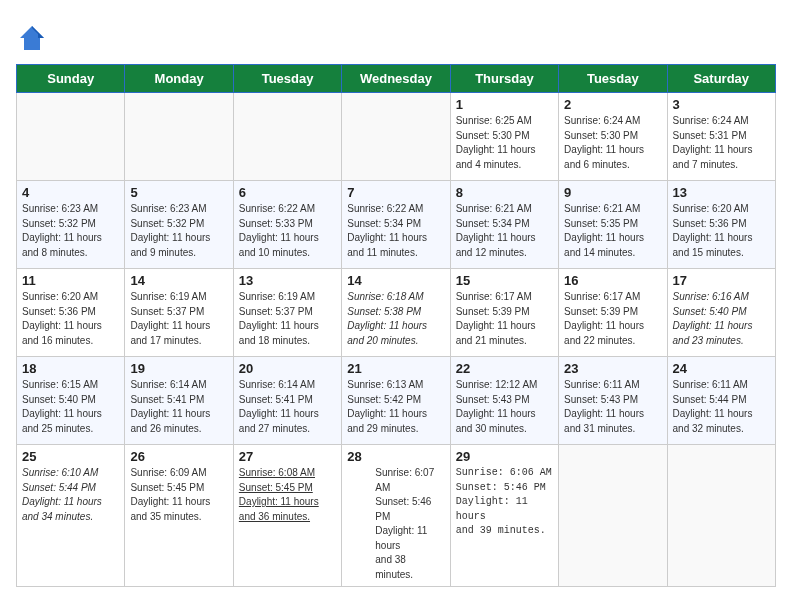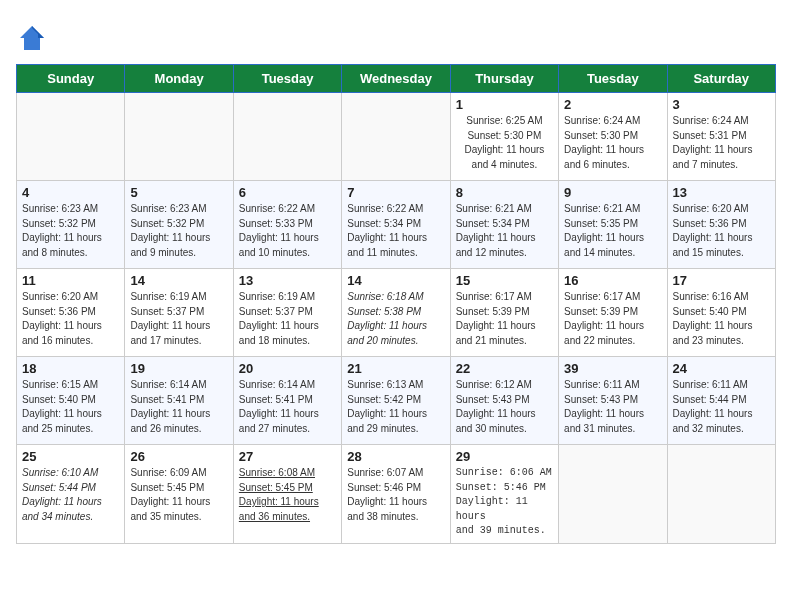--- a/index.html
+++ b/index.html
@@ -119,21 +119,21 @@
       </tr>
   </thead>
   <tbody id="calendar-body">
   <tr>
         <td class="empty"></td>
         <td class="empty"></td>
         <td class="empty"></td>
         <td class="empty"></td>
         <td>
           <div class="day-num">1</div>
-          <div class="day-info" style="white-space: pre-line; text-align: center;">Sunrise: 6:25 AM
+          <div class="day-info" style="white-space: pre-line;">Sunrise: 6:25 AM
 Sunset: 5:30 PM
 Daylight: 11 hours
 and 4 minutes.</div>
         </td>
         <td>
           <div class="day-num">2</div>
           <div class="day-info" style="white-space: pre-line;">Sunrise: 6:24 AM
 Sunset: 5:30 PM
 Daylight: 11 hours
 and 6 minutes.</div>
@@ -235,21 +235,21 @@
         </td>
         <td>
           <div class="day-num">16</div>
           <div class="day-info" style="white-space: pre-line;">Sunrise: 6:17 AM
 Sunset: 5:39 PM
 Daylight: 11 hours
 and 22 minutes.</div>
         </td>
         <td>
           <div class="day-num">17</div>
-          <div class="day-info" style="white-space: pre-line;">Sunrise: 6:16 AM
+          <div class="day-info" style="white-space: pre-line; font-style: italic;">Sunrise: 6:16 AM
 Sunset: 5:40 PM
 Daylight: 11 hours
 and 23 minutes.</div>
         </td>
       </tr>
       <tr>
         <td>
           <div class="day-num">18</div>
           <div class="day-info" style="white-space: pre-line;">Sunrise: 6:15 AM
 Sunset: 5:40 PM
@@ -272,27 +272,27 @@
         </td>
         <td>
           <div class="day-num">21</div>
           <div class="day-info" style="white-space: pre-line;">Sunrise: 6:13 AM
 Sunset: 5:42 PM
 Daylight: 11 hours
 and 29 minutes.</div>
         </td>
         <td>
           <div class="day-num">22</div>
-          <div class="day-info" style="white-space: pre-line;">Sunrise: 6:12 AM
+          <div class="day-info" style="white-space: pre-line;">Sunrise: 12:12 AM
 Sunset: 5:43 PM
 Daylight: 11 hours
 and 30 minutes.</div>
         </td>
         <td>
-          <div class="day-num">39</div>
+          <div class="day-num">23</div>
           <div class="day-info" style="white-space: pre-line;">Sunrise: 6:11 AM
 Sunset: 5:43 PM
 Daylight: 11 hours
 and 31 minutes.</div>
         </td>
         <td>
           <div class="day-num">24</div>
           <div class="day-info" style="white-space: pre-line;">Sunrise: 6:11 AM
 Sunset: 5:44 PM
 Daylight: 11 hours
@@ -316,21 +316,21 @@
         </td>
         <td>
           <div class="day-num">27</div>
           <div class="day-info" style="white-space: pre-line; text-decoration: underline;">Sunrise: 6:08 AM
 Sunset: 5:45 PM
 Daylight: 11 hours
 and 36 minutes.</div>
         </td>
         <td>
           <div class="day-num">28</div>
-          <div class="day-info" style="white-space: pre-line;">Sunrise: 6:07 AM
+          <div class="day-info" style="white-space: pre-line; margin-left: 28px;">Sunrise: 6:07 AM
 Sunset: 5:46 PM
 Daylight: 11 hours
 and 38 minutes.</div>
         </td>
         <td>
           <div class="day-num">29</div>
           <div class="day-info" style="white-space: pre-line; font-family: Liberation Mono, monospace;">Sunrise: 6:06 AM
 Sunset: 5:46 PM
 Daylight: 11 hours
 and 39 minutes.</div>

